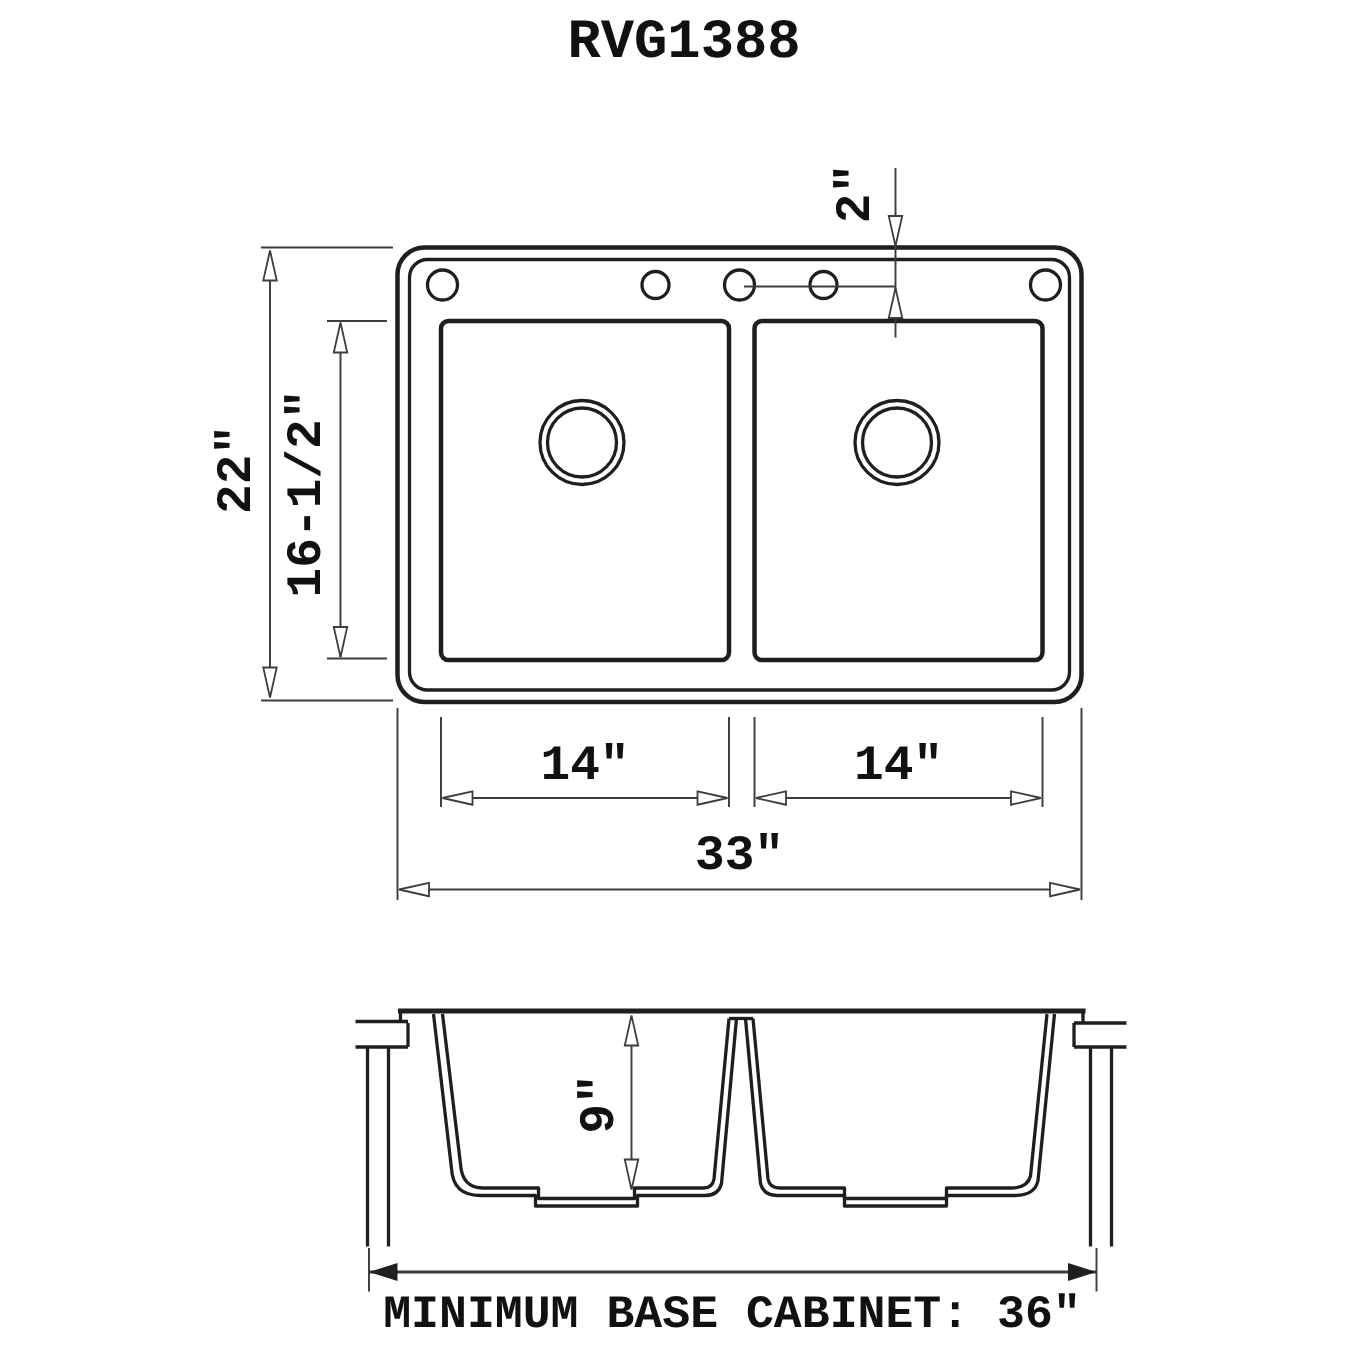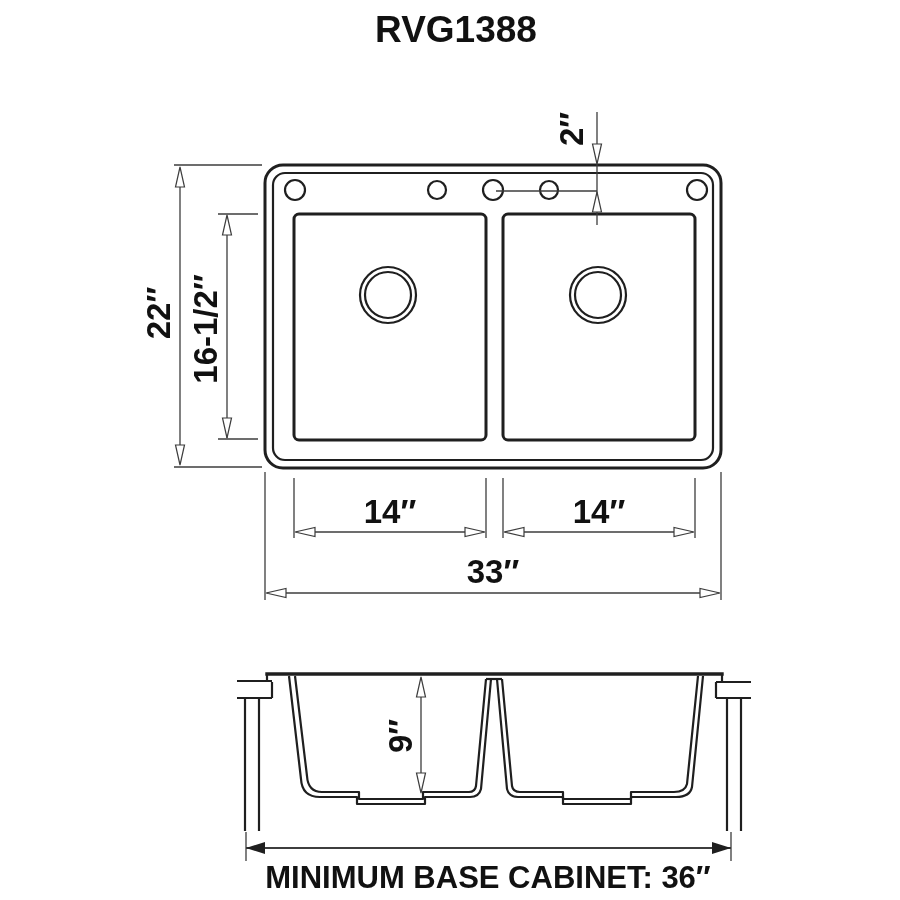--- a/index.html
+++ b/index.html
@@ -1,20 +1,20 @@
 <!DOCTYPE html>
 <html style="--outline: #1f1f1f; --dimension: #3d3d3d; --text: #111111; --background: #ffffff;"><head>
 <meta charset="utf-8">
 <style>
   html,body { margin:0; padding:0; }
   #canvas {
     position: relative;
     width: 900px; height: 900px;
     background: var(--background, #ffffff);
-    font-family: Liberation Sans, sans-serif;
+    font-family: Liberation Mono, monospace;
     overflow: hidden;
   }
   svg { position:absolute; left:0; top:0; }
   .s-thick  { stroke: var(--outline,#1f1f1f); stroke-width: 3;   fill: none; stroke-linejoin: round; }
   .s-rim    { stroke: var(--outline,#1f1f1f); stroke-width: 3.4; fill: none; stroke-linecap: square; }
   .s-med    { stroke: var(--outline,#1f1f1f); stroke-width: 2.2; fill: none; stroke-linejoin: round; }
   .s-thin   { stroke: var(--dimension,#3d3d3d); stroke-width: 1.3; fill: none; }
   .arrow-open  { stroke: var(--dimension,#3d3d3d); stroke-width: 1.2; fill: var(--background,#fff); }
   .arrow-solid { fill: var(--outline,#1f1f1f); stroke: none; }
   .dim-text    { font-weight: 700; font-size: 33px; fill: var(--text,#111); }

